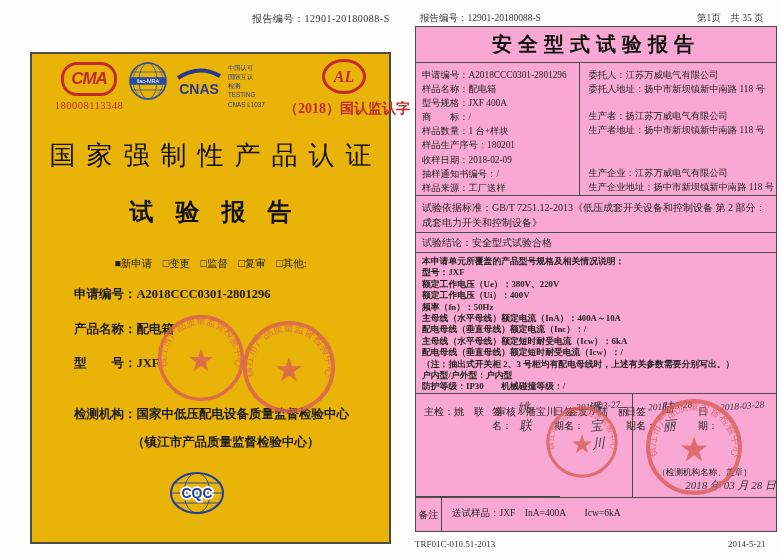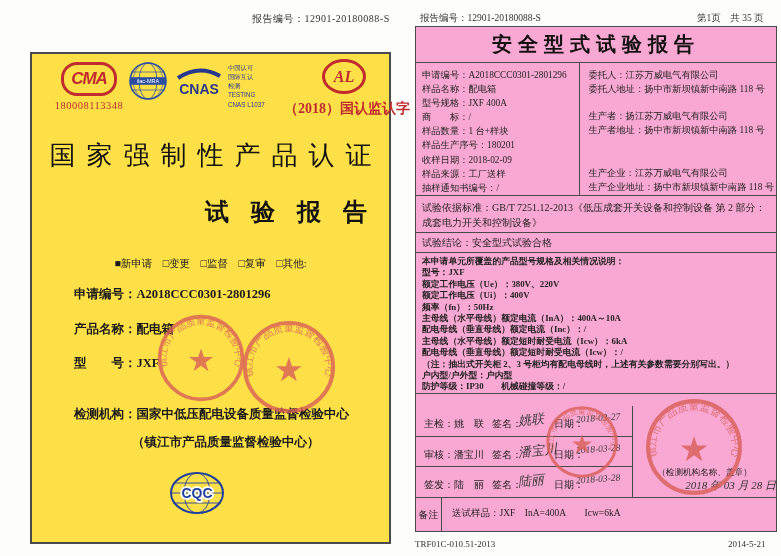--- a/index.html
+++ b/index.html
@@ -2,42 +2,42 @@
 <html><head>
 <meta charset="utf-8">
 <style>
   * { margin:0; padding:0; box-sizing:border-box; }
   html,body { width:781px; height:556px; }
   body { font-family:"Liberation Serif","DejaVu Serif",serif; color:#222; background:#fff; }
   .sheet { position:relative; width:781px; height:556px; background:#fdfdfc; overflow:hidden; }
 
   
   .l-reportno { position:absolute; left:252px; top:12px; font-size:10px; color:#333; letter-spacing:0.5px; }
-  .l-box { position:absolute; left:30px; top:52px; width:361px; height:492px; border:2px solid #4a4a4a; background:#fde047; }
+  .l-box { position:absolute; left:30px; top:52px; width:361px; height:492px; border:2px solid #4a4a4a; background:#eab308; }
 
   .cma-wrap { position:absolute; left:22px; top:8px; width:70px; text-align:center; }
   .cma-oval { width:56px; height:34px; margin:0 auto; border:3px solid #bf2b2e; border-radius:16px;
               display:flex; align-items:center; justify-content:center;
               color:#bf2b2e; font-weight:bold; font-style:italic; font-size:17px; letter-spacing:-1px;
               font-family:"Liberation Sans",sans-serif; }
   .cma-num { margin-top:4px; color:#bf2b2e; font-size:10.5px; letter-spacing:0.5px; }
 
   .ilac { position:absolute; left:96px; top:7px; width:40px; height:40px; }
   .cnas-wrap { position:absolute; left:141px; top:13px; width:52px; height:32px; }
   .cnas-side { position:absolute; left:196px; top:9px; font-size:6.3px; line-height:1.45;
                color:#27388f; font-family:"Liberation Sans",sans-serif; }
   .al-wrap { position:absolute; left:252px; top:5px; width:120px; text-align:center; }
   .al-oval { width:44px; height:35px; margin:0 auto; border:3px solid #bf2b2e; border-radius:50%;
              display:flex; align-items:center; justify-content:center; color:#bf2b2e;
              font-weight:bold; font-size:16px; font-style:italic; }
   .al-cap { margin-top:6px; color:#bf2b2e; font-size:14px; font-weight:bold; white-space:nowrap; }
 
   .l-title1 { position:absolute; left:0; top:84px; width:100%; text-align:center;
               font-size:26px; font-weight:normal; letter-spacing:11px; padding-left:11px; color:#111; }
-  .l-title2 { position:absolute; left:0; top:142px; width:100%; text-align:right;
+  .l-title2 { position:absolute; left:0; top:142px; width:100%; text-align:center;
               font-size:24px; font-weight:bold; letter-spacing:22px; padding-left:22px; color:#111; }
   .l-apply { position:absolute; left:0; top:203px; width:100%; text-align:center;
              font-size:10.5px; font-weight:normal; color:#1a1a1a; }
   .l-field { position:absolute; left:42px; font-size:12.5px; font-weight:bold; color:#1a1a1a; }
   .f1 { top:232px; } .f2 { top:267px; } .f3 { top:301px; }
   .l-agency1 { position:absolute; left:42px; top:352px; font-size:12.5px; font-weight:bold; color:#1a1a1a; }
   .l-agency2 { position:absolute; left:100px; top:380px; font-size:12.5px; font-weight:bold; color:#1a1a1a; }
   .cqc { position:absolute; left:136px; top:416px; width:58px; height:46px; }
 
   
@@ -58,21 +58,21 @@
                font-size:20px; font-weight:bold; letter-spacing:6px; color:#111; }
   .sec-info { height:133px; display:flex; }
   .info-left { width:170px; border-right:1px solid #4a4a4a; padding:5px 2px 0 6px;
                font-size:9.3px; line-height:14.1px; white-space:nowrap; }
   .info-right { flex:1; padding:5px 2px 0 8px; font-size:9.3px; line-height:14.3px; white-space:nowrap; }
   .g2 { margin-top:12px; } .g3 { margin-top:29px; }
   .sec-standard { height:37px; padding:4px 6px 0 6px; font-size:10px; line-height:15px; }
   .sec-conclusion { height:20px; padding:3px 0 0 6px; font-size:10px; }
   .sec-details { height:141px; padding:3px 4px 0 6px; font-size:8.8px; line-height:11.4px; white-space:nowrap;font-weight:bold; }
   .sec-sign { height:104px; display:flex; border-bottom:1px solid #4a4a4a; }
-  .sign-left { width:217px; border-right:1px solid #4a4a4a; display:flex; flex-direction:column;margin-top:12px; }
+  .sign-left { width:217px; border-right:1px solid #4a4a4a; display:flex; flex-direction:row; }
   .sign-row { flex:1; position:relative; border-bottom:1px solid #4a4a4a; font-size:10px; }
   .sign-row:last-child { border-bottom:none; }
   .s-role { position:absolute; left:8px; top:11px; }
   .s-lab { position:absolute; left:76px; top:11px; }
   .s-hand { position:absolute; left:102px; top:5px; font-style:italic; font-size:13px;
             transform:rotate(-6deg); color:#3a3a3a; }
   .s-lab2 { position:absolute; left:138px; top:11px; }
   .s-hand-date { position:absolute; left:160px; top:7px; font-style:italic; font-size:9.5px;
                  transform:rotate(-4deg); color:#3a3a3a; white-space:nowrap; }
   .sign-seal { flex:1; position:relative; }
@@ -173,22 +173,22 @@
 
     <div class="sec sec-info">
       <div class="info-left">
         <div>申请编号：A2018CCC0301-2801296</div>
         <div>样品名称：配电箱</div>
         <div>型号规格：JXF 400A</div>
         <div>商　　标：/</div>
         <div>样品数量：1 台+样块</div>
         <div>样品生产序号：180201</div>
         <div>收样日期：2018-02-09</div>
+        <div>抽样通知书编号：/</div>
         <div>样品来源：工厂送样</div>
-        <div>抽样通知书编号：/</div>
       </div>
       <div class="info-right">
         <div>委托人：江苏万威电气有限公司</div>
         <div>委托人地址：扬中市新坝镇新中南路 118 号</div>
         <div class="g2">生产者：扬江苏万威电气有限公司</div>
         <div>生产者地址：扬中市新坝镇新中南路 118 号</div>
         <div class="g3">生产企业：江苏万威电气有限公司</div>
         <div>生产企业地址：扬中市新坝镇新中南路 118 号</div>
       </div>
     </div>

